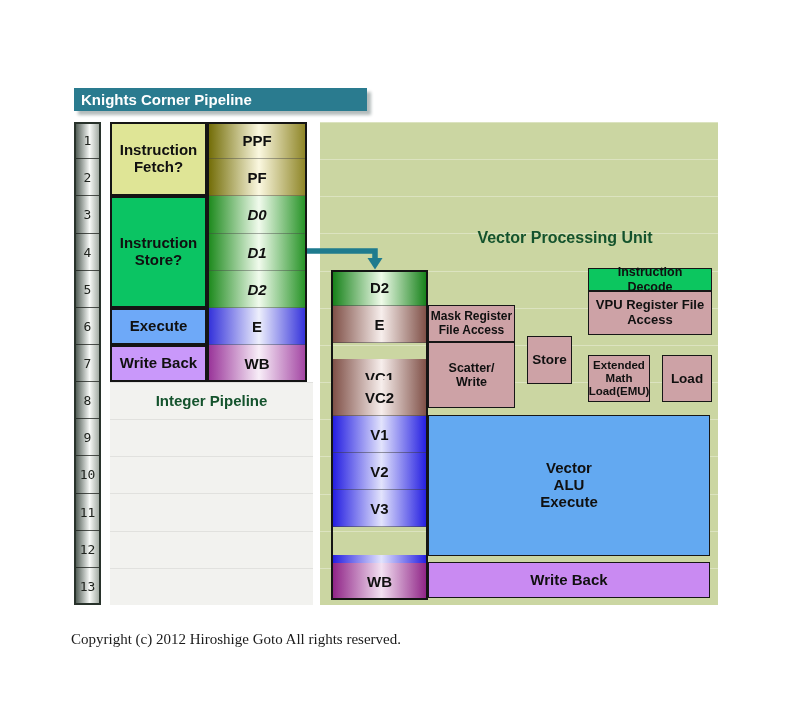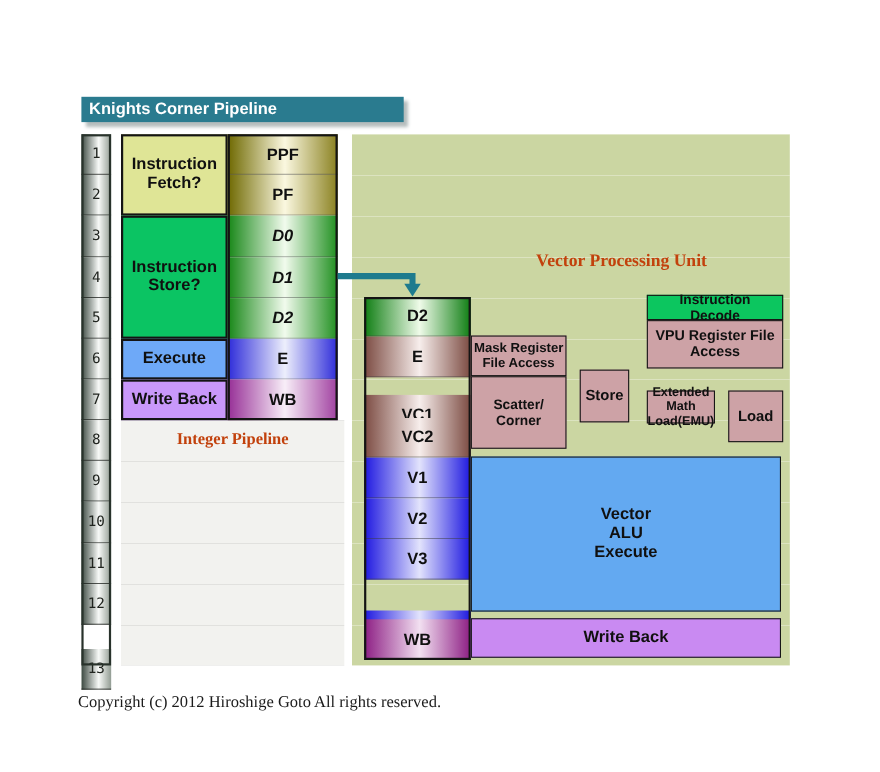--- a/index.html
+++ b/index.html
@@ -59,21 +59,21 @@
   .v-frame{left:331px;top:270px;width:97px;height:330px;border:2px solid #141414;
            pointer-events:none;background:transparent;}
 
   
   .box{border:1.5px solid #161616;font-weight:bold;color:#101010;}
   .bx-rosy{background:#cda2a6;}
   .bx-green{background:#0cc65f;}
   .bx-alu{background:#63a9f1;}
   .bx-wb{background:#c98af2;}
 
-  .caption{font-weight:bold;color:#c2410c;font-family:Liberation Serif, serif;}
+  .caption{font-weight:bold;color:#14532d;}
   .copyright{left:71px;top:631px;font-family:"Liberation Serif",serif;
              font-size:15px;color:#1b1b1b;text-align:center;}
 </style>
 </head>
 <body>
 
 <div class="abs vpu-bg"></div>
 <div class="abs int-bg"></div>
 
 <div class="abs title-bar">Knights Corner Pipeline</div>
@@ -83,21 +83,21 @@
 <div class="abs flexc num" style="top:196px;height:38px">3</div>
 <div class="abs flexc num" style="top:234px;height:37px">4</div>
 <div class="abs flexc num" style="top:271px;height:37px">5</div>
 <div class="abs flexc num" style="top:308px;height:37px">6</div>
 <div class="abs flexc num" style="top:345px;height:37px">7</div>
 <div class="abs flexc num" style="top:382px;height:37px">8</div>
 <div class="abs flexc num" style="top:419px;height:37px">9</div>
 <div class="abs flexc num" style="top:456px;height:38px">10</div>
 <div class="abs flexc num" style="top:494px;height:37px">11</div>
 <div class="abs flexc num" style="top:531px;height:37px">12</div>
-<div class="abs flexc num" style="top:590px;height:37px">13</div>
+<div class="abs flexc num" style="top:568px;height:37px">13</div>
 <div class="abs num-frame"></div>
 
 <div class="abs flexc phase ph-fetch" style="top:122px;height:74px">
   <div>
       <span class="ln">Instruction</span>
       <span class="ln">Fetch?</span>
     </div>
 </div>
 <div class="abs flexc phase ph-decode" style="top:196px;height:112px">
   <div>
@@ -154,29 +154,29 @@
 </div>
 <div class="abs flexc box bx-rosy" style="left:428px;top:305px;width:87px;height:37px;font-size:12px">
   <div>
       <span class="ln">Mask Register</span>
       <span class="ln">File Access</span>
     </div>
 </div>
 <div class="abs flexc box bx-rosy" style="left:428px;top:342px;width:87px;height:66px;font-size:12.5px">
   <div>
       <span class="ln">Scatter/</span>
-      <span class="ln">Corner</span>
+      <span class="ln">Write</span>
     </div>
 </div>
 <div class="abs flexc box bx-rosy" style="left:527px;top:336px;width:45px;height:48px;font-size:13.5px">
   <div>
       <span class="ln">Store</span>
     </div>
 </div>
-<div class="abs flexc box bx-rosy" style="left:588px;top:355px;width:62px;height:30px;font-size:11.5px">
+<div class="abs flexc box bx-rosy" style="left:588px;top:355px;width:62px;height:47px;font-size:11.5px">
   <div>
       <span class="ln">Extended</span>
       <span class="ln">Math</span>
       <span class="ln">Load(EMU)</span>
     </div>
 </div>
 <div class="abs flexc box bx-rosy" style="left:662px;top:355px;width:50px;height:47px;font-size:13.5px">
   <div>
       <span class="ln">Load</span>
     </div>

